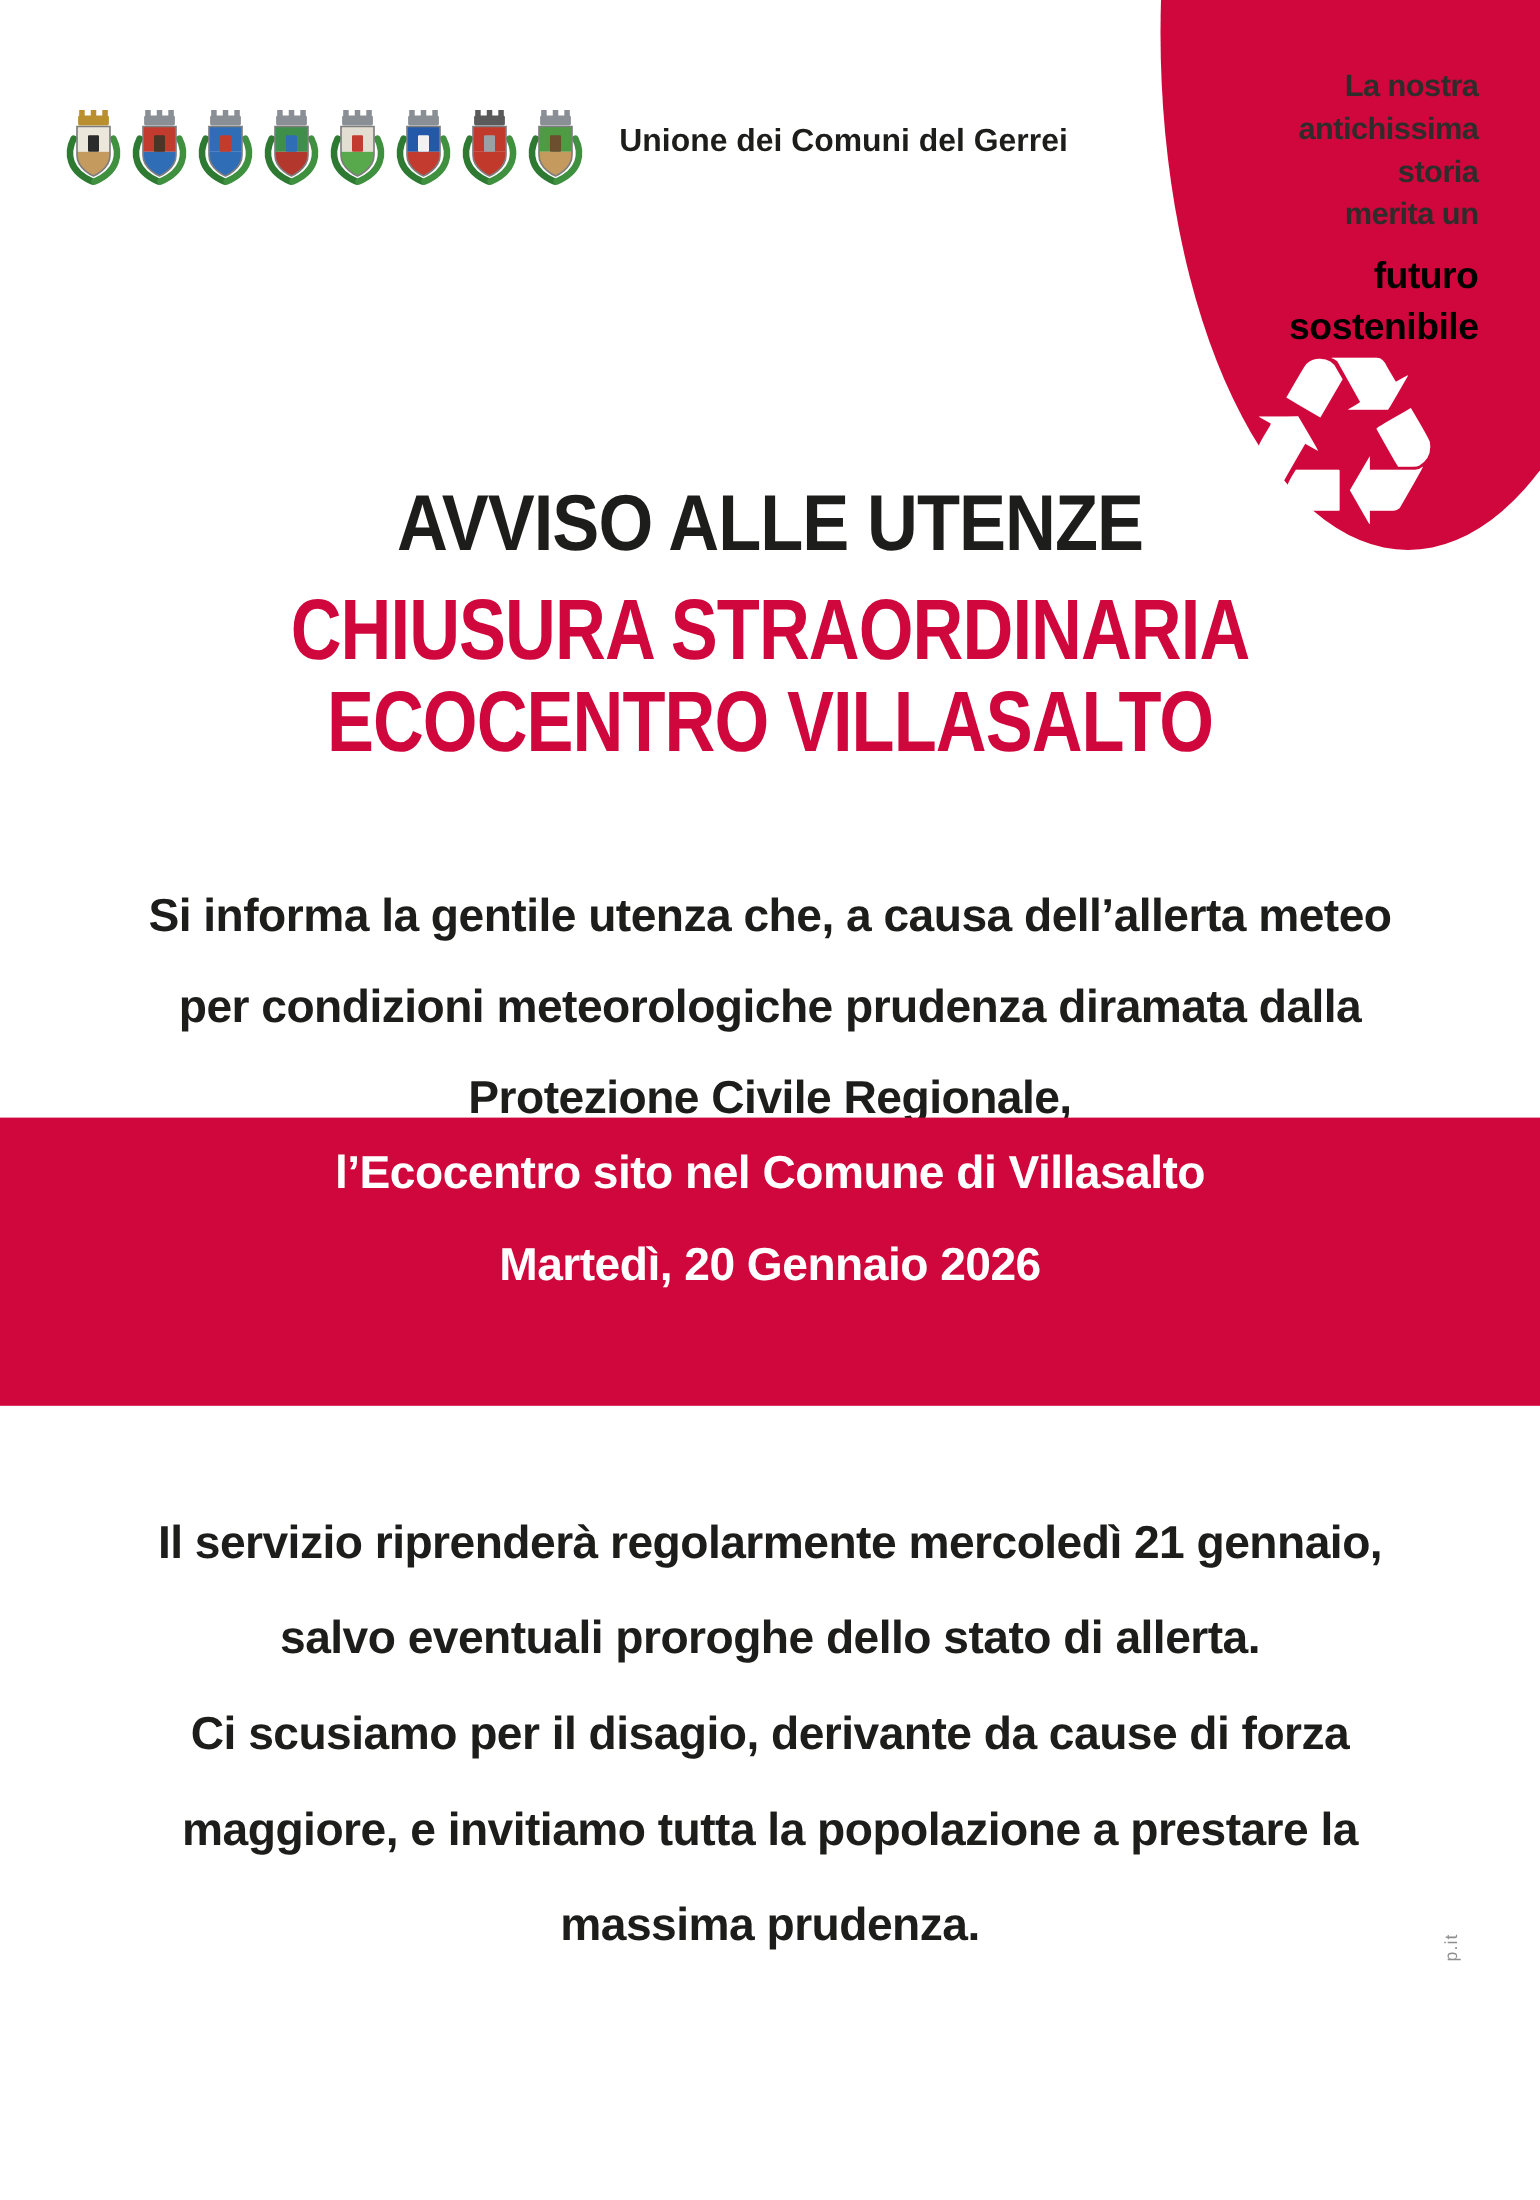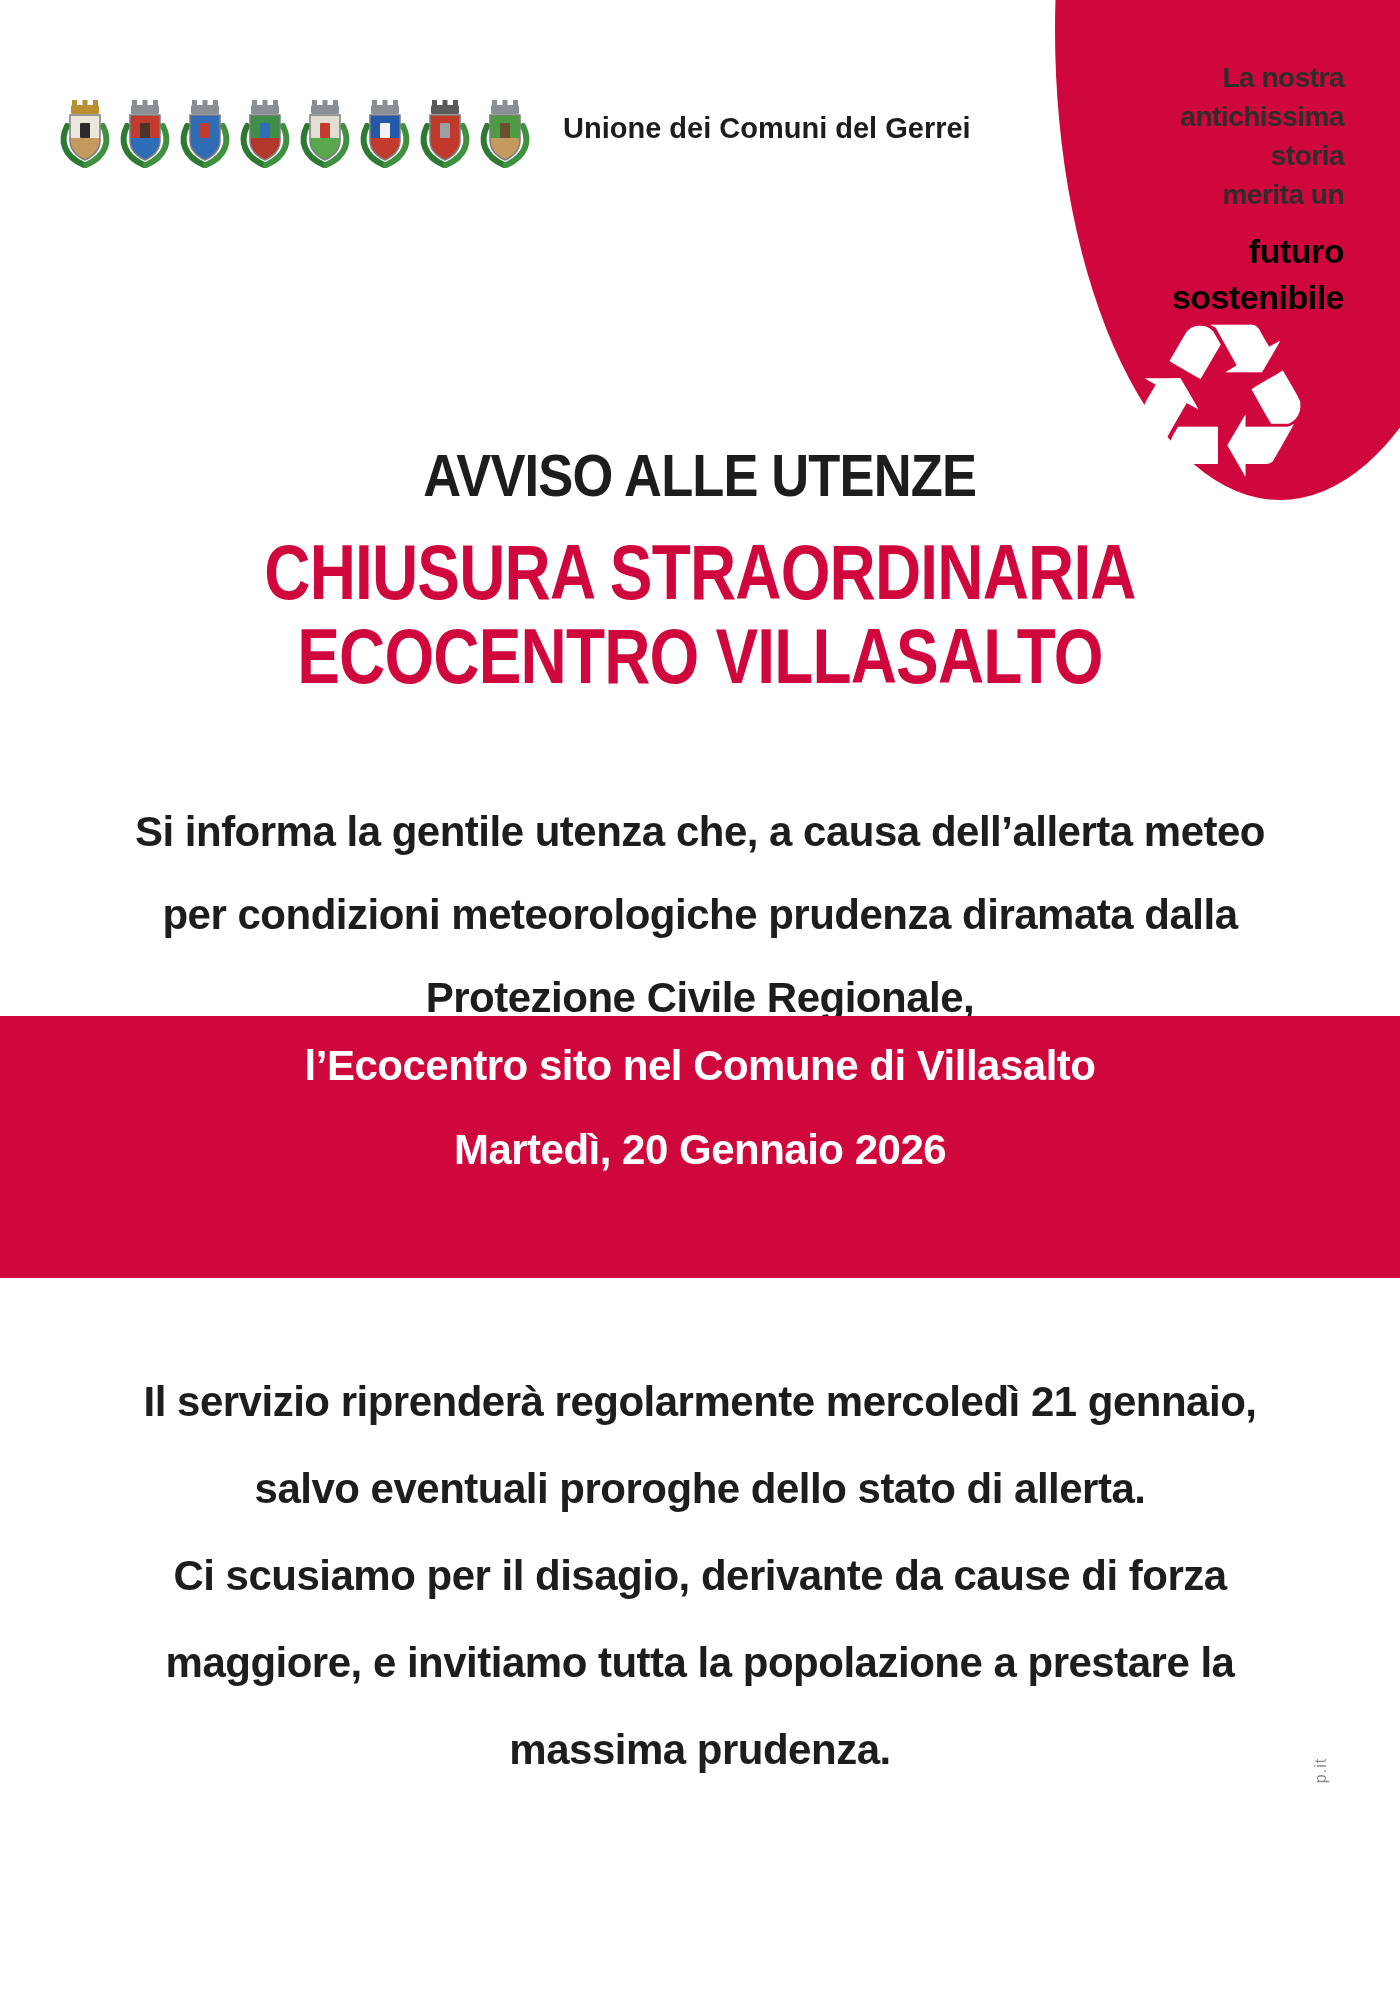--- a/index.html
+++ b/index.html
@@ -28,21 +28,21 @@
     font-size:34px;line-height:46px;font-weight:800;color:#000000;letter-spacing:-0.5px;
   }
   .recycle{
     position:absolute;left:1102px;top:282px;width:240px;height:240px;
     font-size:215px;line-height:240px;color:#ffffff;text-align:center;
     font-family:"DejaVu Sans",sans-serif;
   }
   
   .h-black{
     position:absolute;left:0;right:0;top:440px;text-align:center;
-    font-size:59px;line-height:72px;font-weight:900;color:#1d1d1b;letter-spacing:-1px;
+    font-size:72px;line-height:72px;font-weight:900;color:#1d1d1b;letter-spacing:-1px;
   }
   .h-black .squeeze{display:inline-block;transform:scaleX(0.89);transform-origin:50% 50%;}
   .h-red{
     position:absolute;left:0;right:0;top:530px;text-align:center;
     font-size:78px;line-height:84px;font-weight:700;color:#d0073c;letter-spacing:-1px;
   }
   .h-red .squeeze{display:block;transform:scaleX(0.82);transform-origin:50% 50%;}
   
   .para{position:absolute;left:40px;right:40px;text-align:center;
     font-weight:800;color:#1d1d1b;font-size:42px;letter-spacing:-0.5px;}

